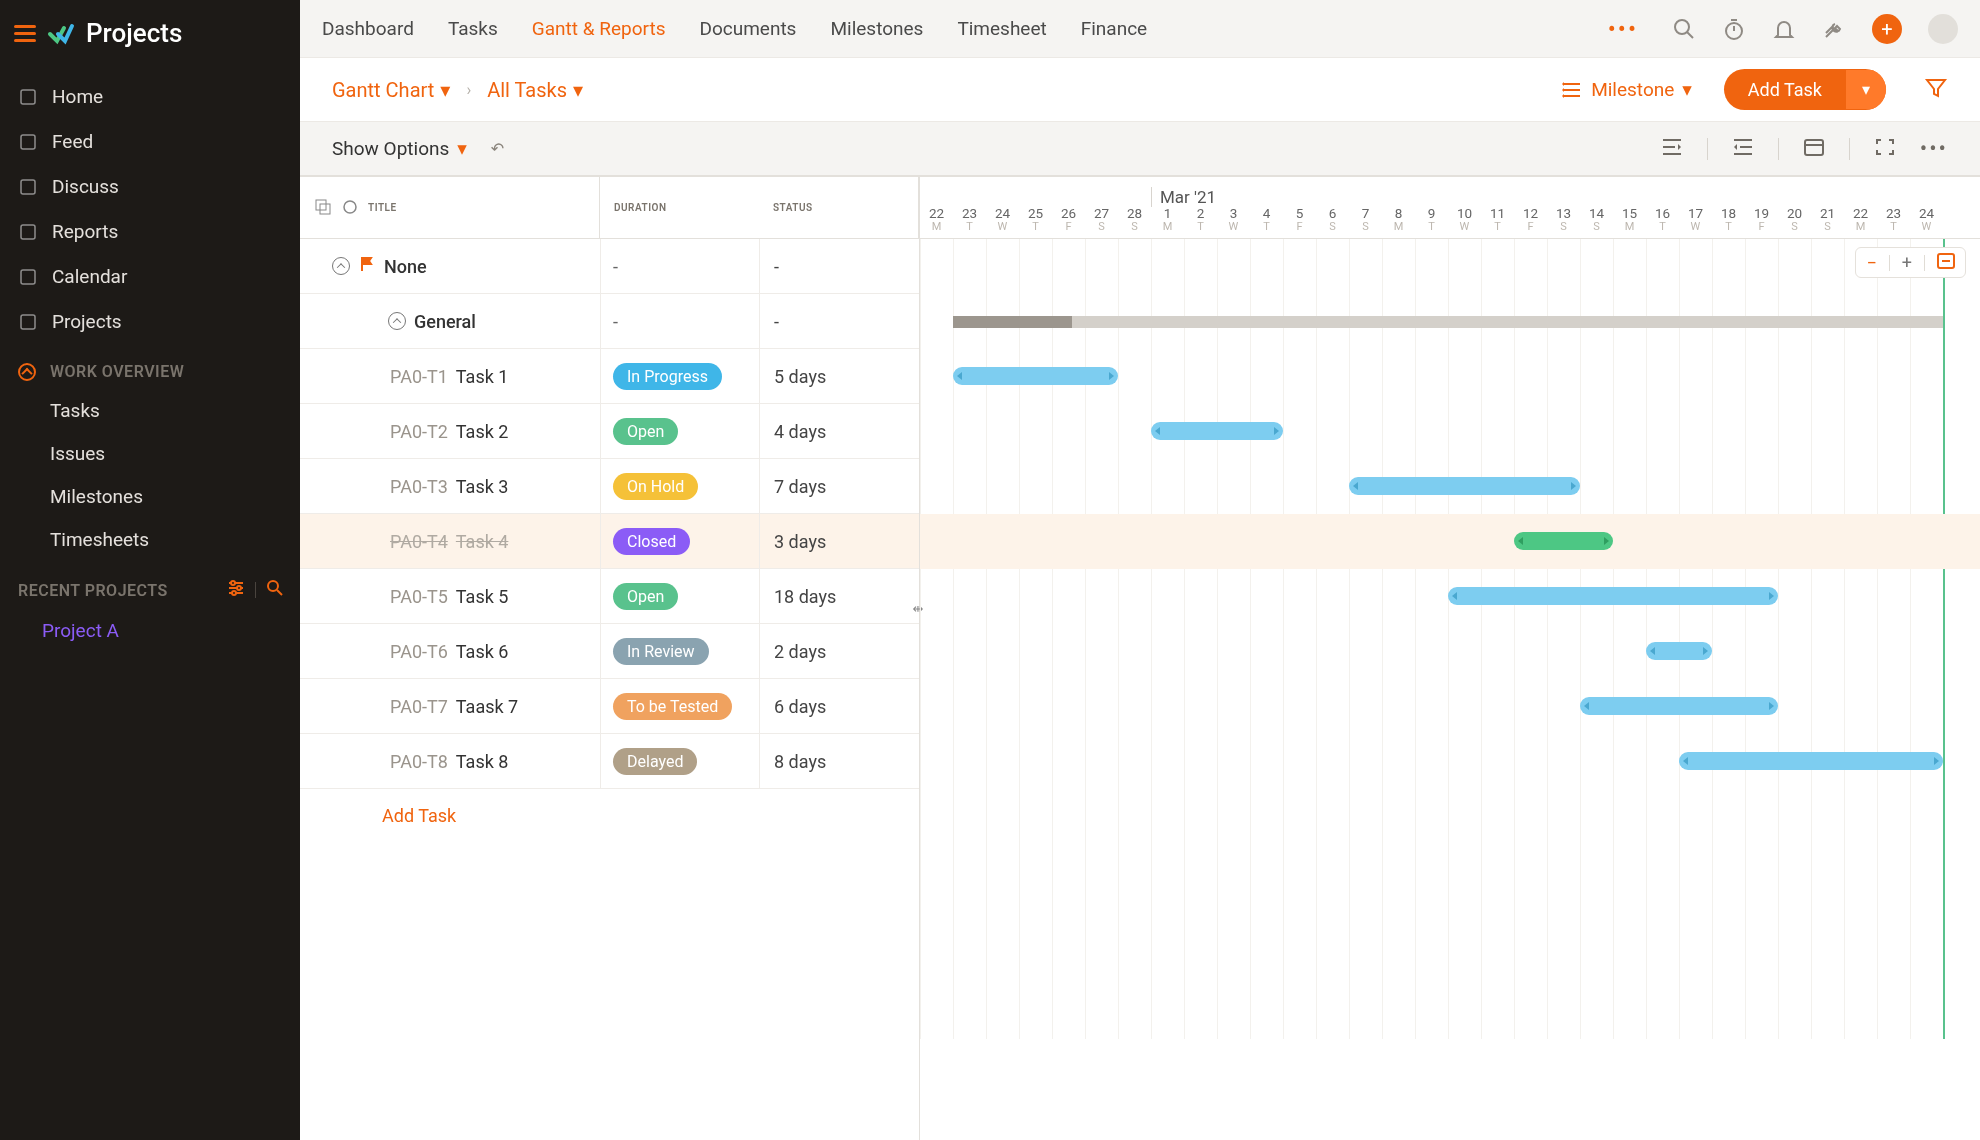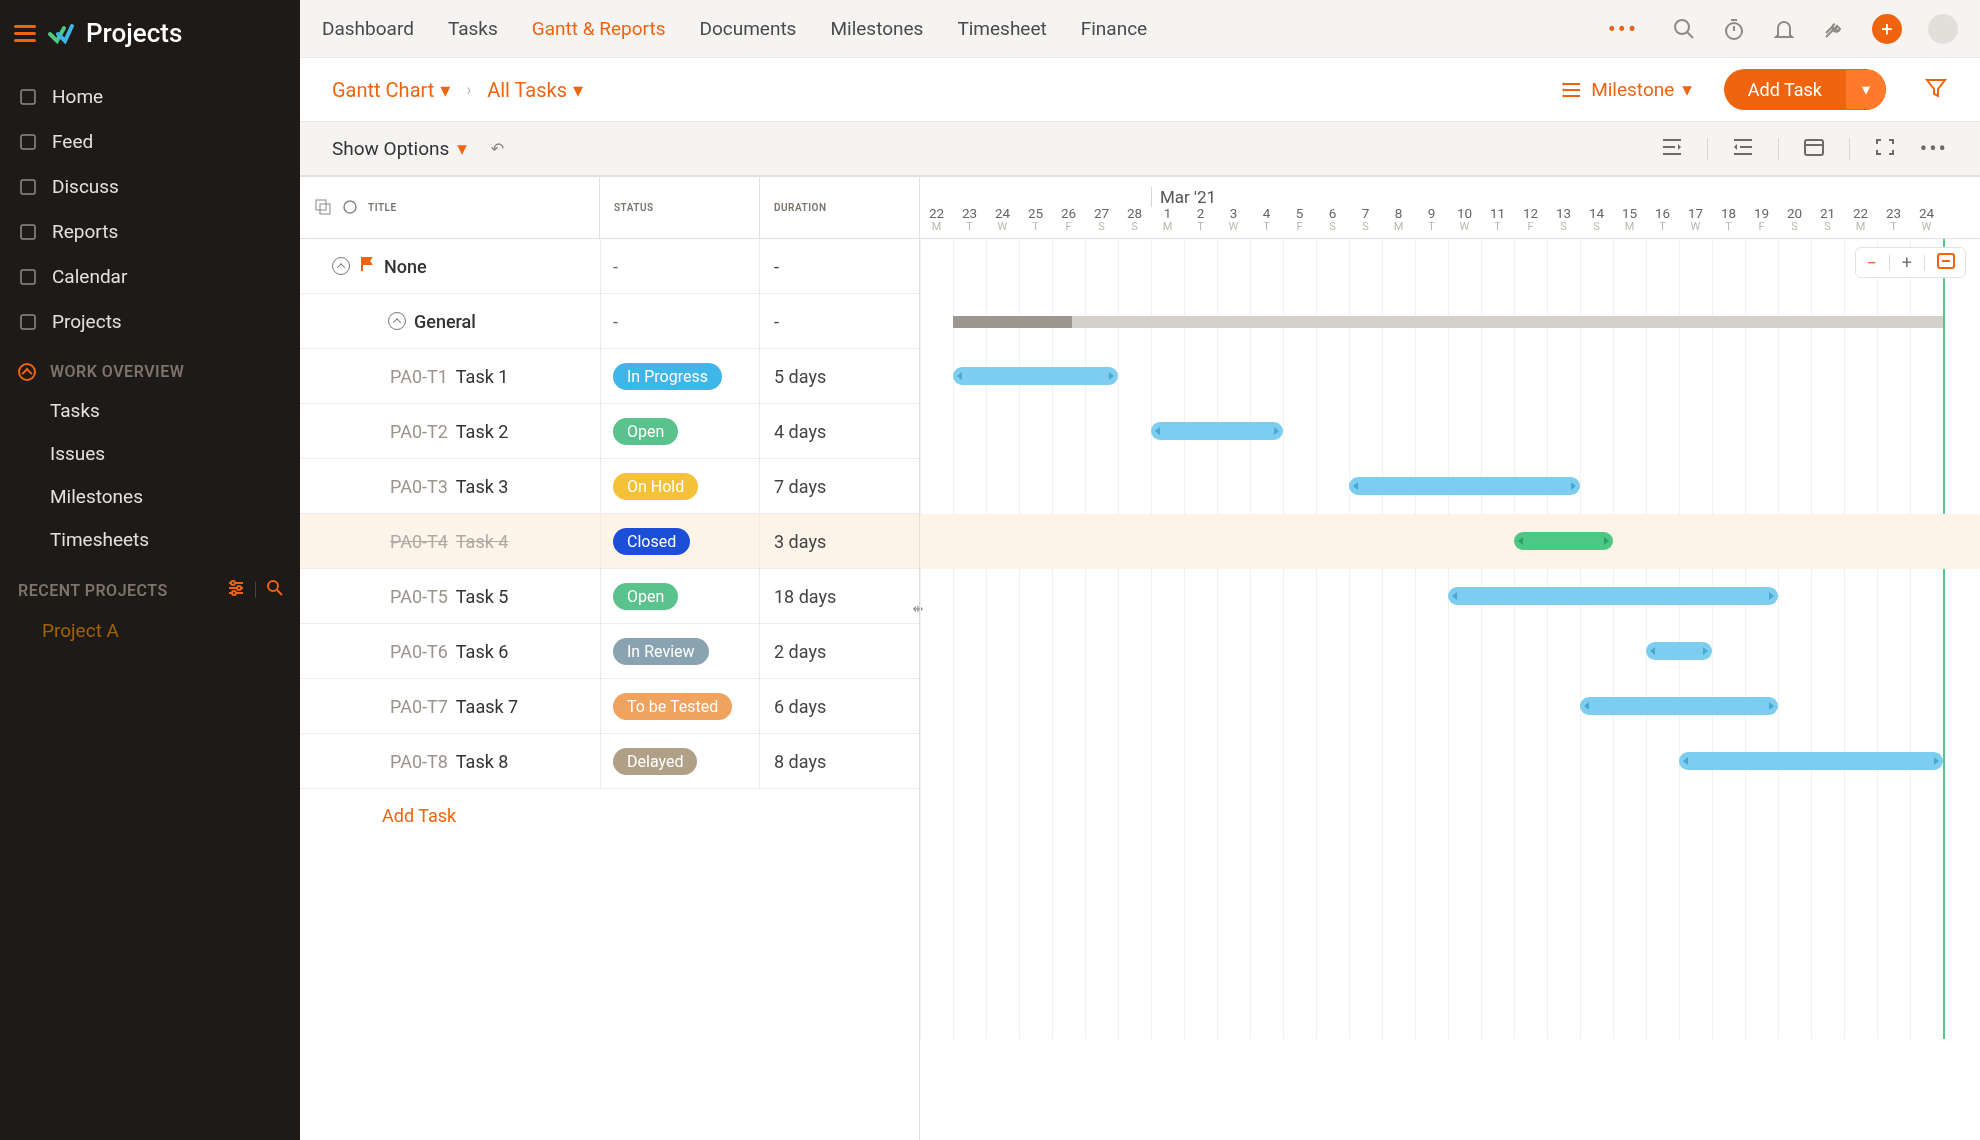--- a/index.html
+++ b/index.html
@@ -11,21 +11,21 @@
 .logo-check { width: 30px; height: 30px; position: relative; }
 .logo-title { color: #fff; font-size: 26px; font-weight: 500; }
 .nav-list { list-style: none; padding-top: 4px; }
 .nav-item { display: flex; align-items: center; padding: 11px 18px; gap: 14px; cursor: pointer; font-size: 19px; color: #e4e0dc; }
 .nav-icon { width: 20px; height: 20px; display: flex; align-items: center; justify-content: center; opacity: 0.8; }
 .section-hdr { display: flex; align-items: center; padding: 18px 18px 8px 18px; gap: 14px; font-size: 16px; color: #7a746c; font-weight: 600; letter-spacing: 0.5px; }
 .section-hdr.recent { justify-content: space-between; padding-right: 16px; }
 .section-hdr .caret-ic { width: 18px; height: 18px; border: 2px solid #f0640f; border-radius: 50%; display:flex; align-items:center; justify-content:center; }
 .section-hdr .caret-ic::after { content:''; width:6px; height:6px; border-right:2px solid #f0640f; border-bottom:2px solid #f0640f; transform: rotate(-135deg) translate(-1px,-1px);}
 .sub-item { padding: 10px 18px 10px 50px; font-size: 19px; color: #e4e0dc; cursor: pointer; }
-.sub-item.active { color: #a16207; }
+.sub-item.active { color: #8b5cf6; }
 .recent-actions { display: flex; align-items: center; gap: 10px; }
 .recent-actions .ic { color: #f0640f; }
 .divider-v { width: 1px; height: 16px; background: #4a443e; }
 
 .main { flex: 1; display: flex; flex-direction: column; background: #fff; overflow: hidden; }
 .topbar { height: 58px; background: #f5f4f2; display: flex; align-items: center; padding: 0 22px; gap: 34px; border-bottom: 1px solid #ece9e5; }
 .topnav { display: flex; gap: 34px; flex: 1; }
 .topnav-item { font-size: 19px; color: #4a4a4a; cursor: pointer; }
 .topnav-item.active { color: #f0640f; }
 .top-more { color: #f0640f; font-size: 24px; cursor: pointer; letter-spacing: 2px; }
@@ -297,25 +297,25 @@
         <div class="gh-cell gh-title">
           <span><svg width="18" height="18" viewBox="0 0 18 18">
                 <rect x="2" y="2" width="10" height="10" stroke="#888" fill="none"></rect>
                 <rect x="6" y="6" width="10" height="10" stroke="#888" fill="none"></rect>
               </svg></span>
           <span><svg width="16" height="16" viewBox="0 0 16 16">
                 <circle cx="8" cy="8" r="6" stroke="#888" stroke-width="1.5" fill="none"></circle>
               </svg></span>
           <span>TITLE</span>
         </div>
+        <div class="gh-cell gh-dur">
+            <span>DURATION</span>
+          </div>
         <div class="gh-cell gh-status">
             <span>STATUS</span>
-          </div>
-        <div class="gh-cell gh-dur">
-            <span>DURATION</span>
           </div>
       </div>
       <div class="grid-row">
         <div class="gr-title">
             <span class="collapse-ic"></span>
             <span class="flag-ic"><svg width="18" height="18" viewBox="0 0 18 18">
                 <path d="M4 2v14M4 3h9l-2 3 2 3H4" stroke="#f0640f" stroke-width="2" fill="#f0640f"></path>
               </svg></span>
             <span style="font-weight:500;color:#333;">None</span>
           </div>
@@ -360,21 +360,21 @@
               <span class="status-pill" style="background:#f5c138">On Hold</span>
             </div>
     <div class="gr-dur">7 days</div>
           </div>
           <div class="grid-row closed-row highlight-row">
             <div class="gr-title" style="padding-left:90px;">
     <span class="task-code">PA0-T4</span>
     <span class="task-name">Task 4</span>
             </div>
     <div class="gr-status">
-              <span class="status-pill" style="background:#1d4ed8">Closed</span>
+              <span class="status-pill" style="background:#8b5cf6">Closed</span>
             </div>
     <div class="gr-dur">3 days</div>
           </div>
           <div class="grid-row">
             <div class="gr-title" style="padding-left:90px;">
     <span class="task-code">PA0-T5</span>
     <span class="task-name">Task 5</span>
             </div>
     <div class="gr-status">
               <span class="status-pill" style="background:#59c28d">Open</span>

